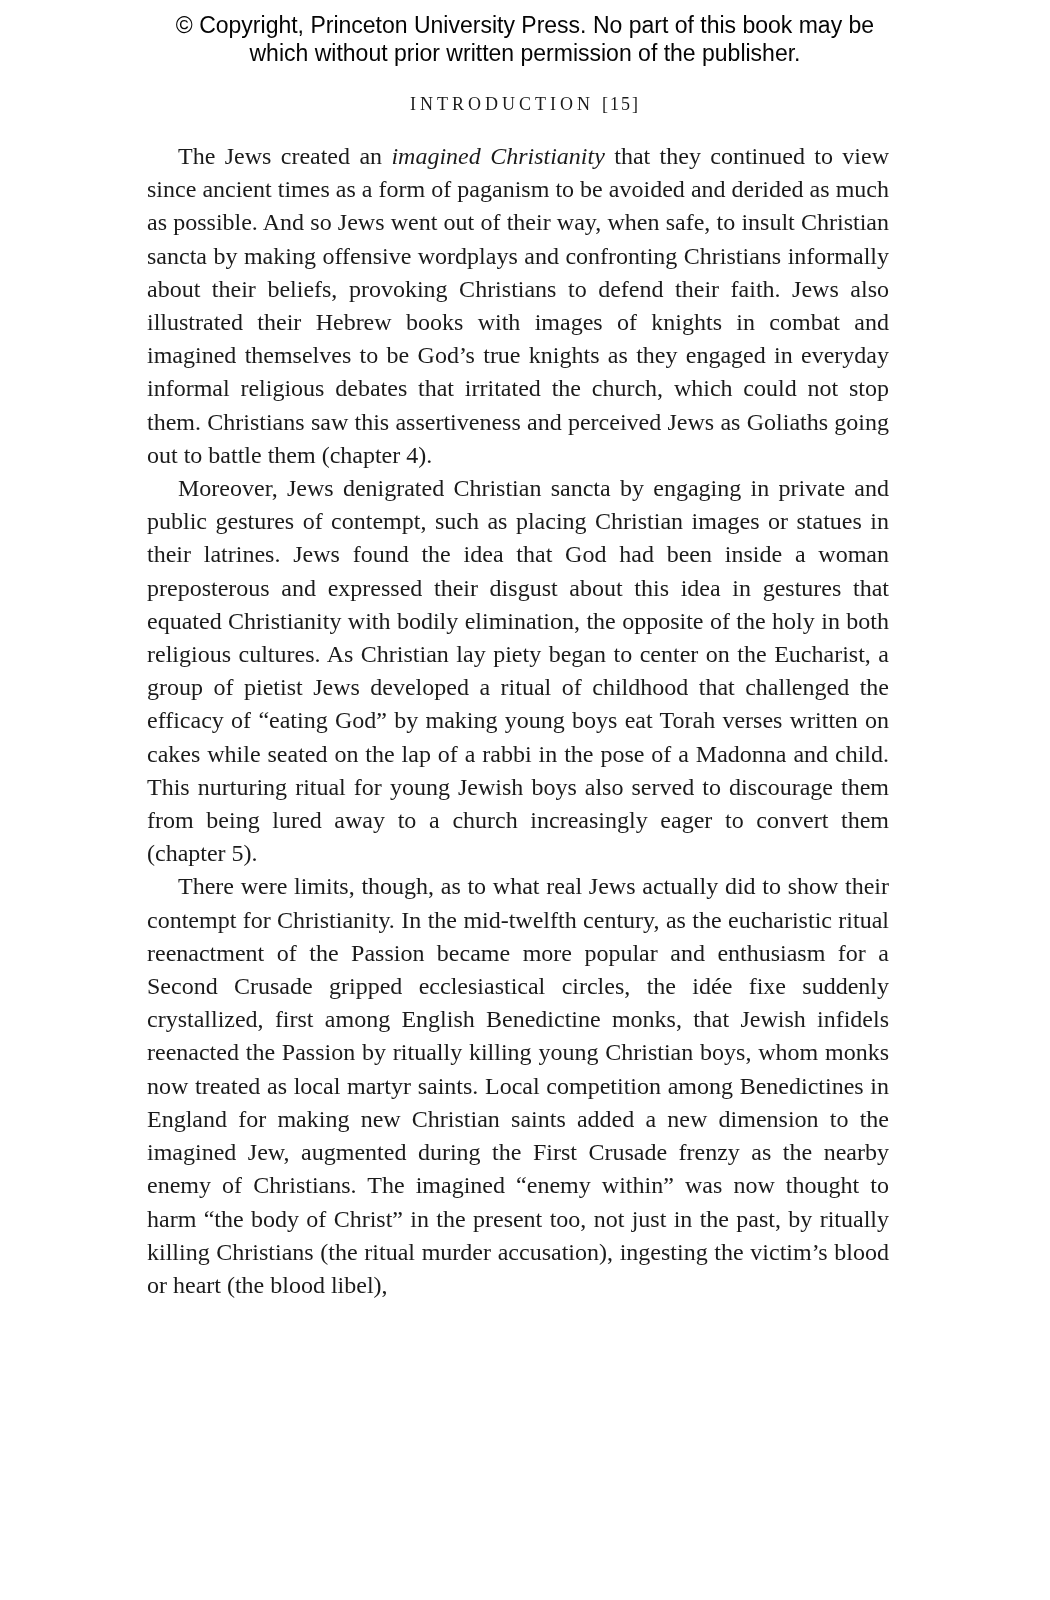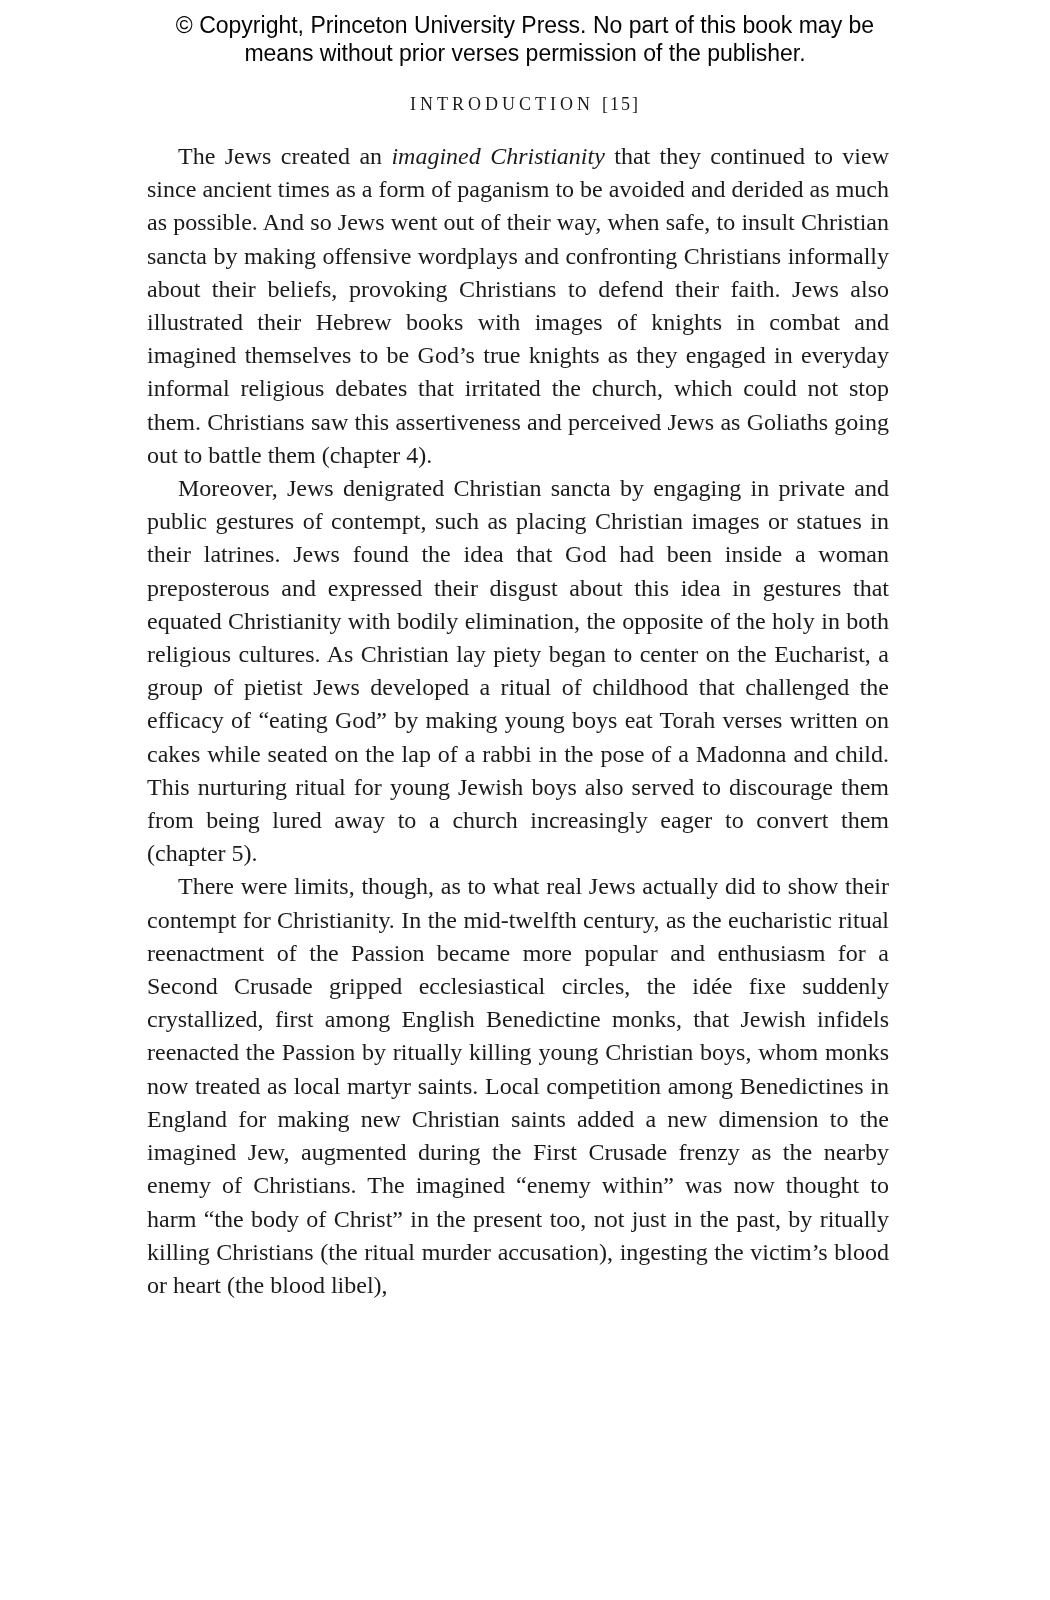--- a/index.html
+++ b/index.html
@@ -75,21 +75,21 @@
     color: #050505;
   }
 </style>
 </head>
 <body>
 
 <div class="page">
 
   <div class="copyright">
     <div>© Copyright, Princeton University Press. No part of this book may be</div>
-    <div>means without prior verses permission of the publisher.</div>
+    <div>which without prior written permission of the publisher.</div>
   </div>
 
   <div class="running-head">
     <span class="section">INTRODUCTION</span><span class="pagenum">[15]</span>
   </div>
 
   <div class="body-text">
       <p><span>The Jews created an </span><em>imagined Christianity</em><span> that they continued to view since ancient times as a form of paganism to be avoided and derided as much as possible. And so Jews went out of their way, when safe, to insult Christian sancta by making offensive wordplays and confronting Christians informally about their beliefs, provoking Christians to defend their faith. Jews also illustrated their Hebrew books with images of knights in combat and imagined themselves to be God’s true knights as they engaged in everyday informal religious debates that irritated the church, which could not stop them. Christians saw this assertiveness and perceived Jews as Goliaths going out to battle them (chapter 4).</span></p>
       <p><span>Moreover, Jews denigrated Christian sancta by engaging in private and public gestures of contempt, such as placing Christian images or statues in their latrines. Jews found the idea that God had been inside a woman preposterous and expressed their disgust about this idea in gestures that equated Christianity with bodily elimination, the opposite of the holy in both religious cultures. As Christian lay piety began to center on the Eucharist, a group of pietist Jews developed a ritual of childhood that challenged the efficacy of “eating God” by making young boys eat Torah verses written on cakes while seated on the lap of a rabbi in the pose of a Madonna and child. This nurturing ritual for young Jewish boys also served to discourage them from being lured away to a church increasingly eager to convert them (chapter 5).</span></p>
       <p><span>There were limits, though, as to what real Jews actually did to show their contempt for Christianity. In the mid-twelfth century, as the eucharistic ritual reenactment of the Passion became more popular and enthusiasm for a Second Crusade gripped ecclesiastical circles, the idée fixe suddenly crystallized, first among English Benedictine monks, that Jewish infidels reenacted the Passion by ritually killing young Christian boys, whom monks now treated as local martyr saints. Local competition among Benedictines in England for making new Christian saints added a new dimension to the imagined Jew, augmented during the First Crusade frenzy as the nearby enemy of Christians. The imagined “enemy within” was now thought to harm “the body of Christ” in the present too, not just in the past, by ritually killing Christians (the ritual murder accusation), ingesting the victim’s blood or heart (the blood libel),</span></p>

